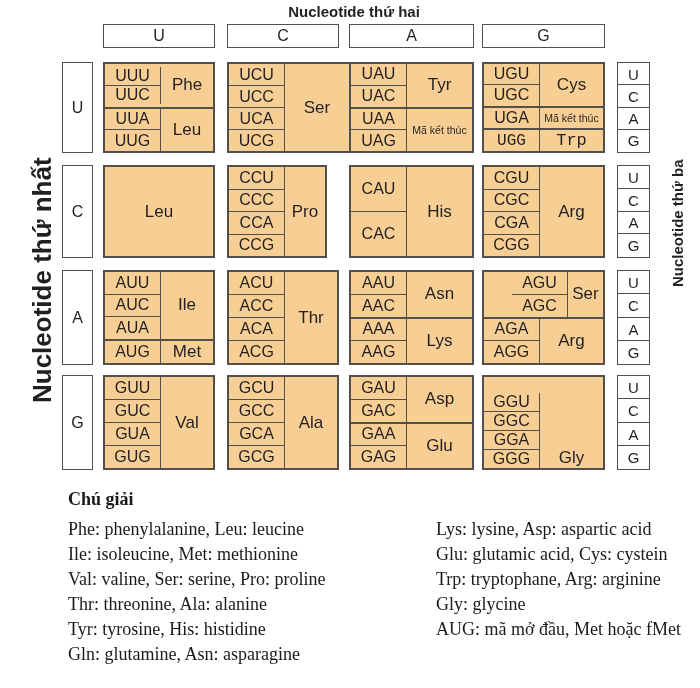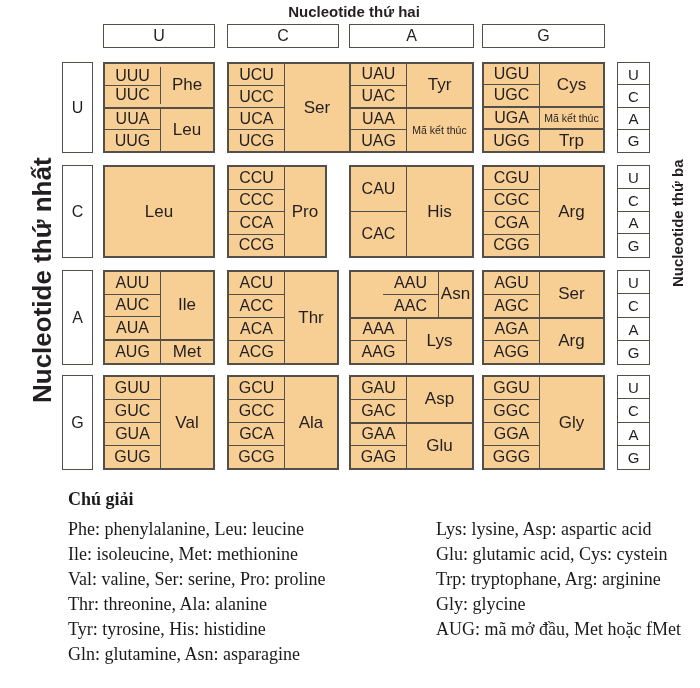--- a/index.html
+++ b/index.html
@@ -122,21 +122,21 @@
             <div class="codon csep">UGC</div>
           </div>
           <div class="gaa">Cys</div>
         </div>
         <div class="group gsep" style="flex: 1 1 0px;">
           <div class="gcods">
             <div class="codon">UGA</div>
           </div>
           <div class="gaa small">Mã kết thúc</div>
         </div>
-        <div class="group gsep" style="flex: 1 1 0px;">
+        <div class="group gsep" style="flex: 1 1 0px; font-family: Liberation Mono, monospace;">
           <div class="gcods">
             <div class="codon">UGG</div>
           </div>
           <div class="gaa">Trp</div>
         </div>
       </div>
       <div class="wbox abs" style="left: 62px; top: 165px; width: 31px; height: 93px;">C</div>
       <div class="tstack abs" style="left: 617px; top: 165px; width: 33px; height: 93px;">
         <div class="tbox">U</div>
         <div class="tbox">C</div>
@@ -207,37 +207,37 @@
           <div class="gcods">
             <div class="codon">ACU</div>
             <div class="codon csep">ACC</div>
             <div class="codon csep">ACA</div>
             <div class="codon csep">ACG</div>
           </div>
           <div class="gaa">Thr</div>
         </div>
       </div>
       <div class="block abs" style="left: 349px; top: 270px; width: 125px; height: 95px;">
-        <div class="group" style="flex: 2 1 0px; padding-left: 32px;">
+        <div class="group" style="flex: 2 1 0px;">
           <div class="gcods">
             <div class="codon">AAU</div>
             <div class="codon csep">AAC</div>
           </div>
           <div class="gaa">Asn</div>
         </div>
         <div class="group gsep" style="flex: 2 1 0px;">
           <div class="gcods">
             <div class="codon">AAA</div>
             <div class="codon csep">AAG</div>
           </div>
           <div class="gaa">Lys</div>
         </div>
       </div>
       <div class="block abs" style="left: 482px; top: 270px; width: 123px; height: 95px;">
-        <div class="group" style="flex: 2 1 0px;">
+        <div class="group" style="flex: 2 1 0px; padding-left: 28px;">
           <div class="gcods">
             <div class="codon">AGU</div>
             <div class="codon csep">AGC</div>
           </div>
           <div class="gaa">Ser</div>
         </div>
         <div class="group gsep" style="flex: 2 1 0px;">
           <div class="gcods">
             <div class="codon">AGA</div>
             <div class="codon csep">AGG</div>
@@ -284,21 +284,21 @@
         </div>
         <div class="group gsep" style="flex: 2 1 0px;">
           <div class="gcods">
             <div class="codon">GAA</div>
             <div class="codon csep">GAG</div>
           </div>
           <div class="gaa">Glu</div>
         </div>
       </div>
       <div class="block abs" style="left: 482px; top: 375px; width: 123px; height: 95px;">
-        <div class="group" style="flex: 4 1 0px;">
+        <div class="group" style="flex: 4 1 0px; align-items: flex-end;">
           <div class="gcods">
             <div class="codon">GGU</div>
             <div class="codon csep">GGC</div>
             <div class="codon csep">GGA</div>
             <div class="codon csep">GGG</div>
           </div>
           <div class="gaa">Gly</div>
         </div>
       </div>
     </div>

